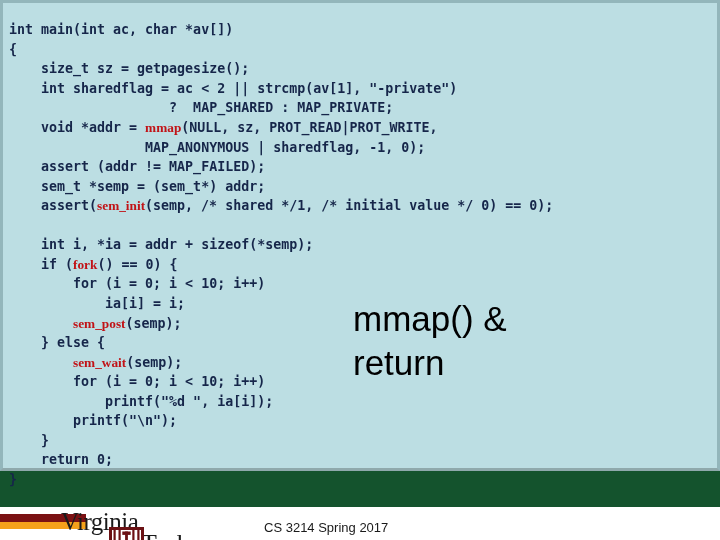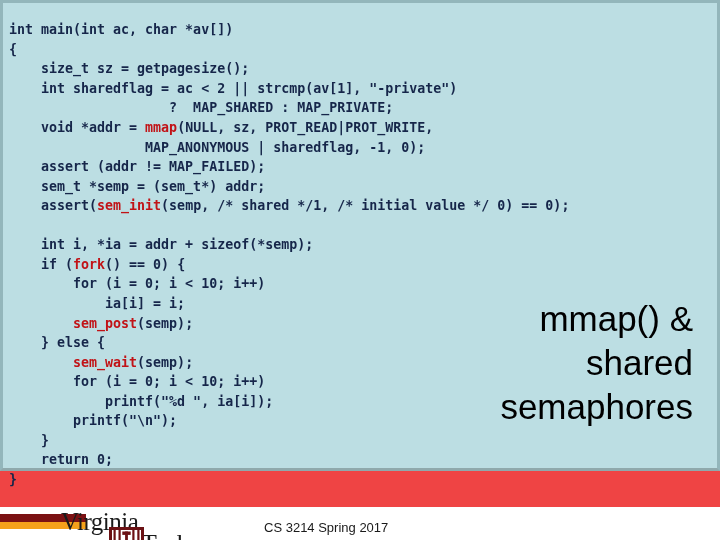--- a/index.html
+++ b/index.html
@@ -11,21 +11,21 @@
     width: 720px;
     height: 540px;
     overflow: hidden;
     font-family: "Liberation Sans", sans-serif;
   }
 
   #slide {
     position: relative;
     width: 720px;
     height: 540px;
-    background: #ef4444;
+    background: #14532d;
   }
 
   
   #content-panel {
     position: absolute;
     left: 0;
     top: 0;
     width: 720px;
     height: 471px;
     background: #bcdee3;
@@ -50,29 +50,29 @@
     letter-spacing: 0px;
     font-weight: 700;
   }
   #code-block .ln {
     display: block;
     height: 19.55px;
     white-space: pre;
   }
   #code-block .hl {
     color: #c11317;
+    font-family: Liberation Serif, serif;
   }
 
   
   #slide-title {
     position: absolute;
     right: 24px;
     top: 294px;
     width: 340px;
-    text-align: right;
     font-family: "Liberation Sans", sans-serif;
     font-size: 35px;
     line-height: 44px;
     color: #000000;
     font-weight: 400;
   }
   #slide-title .tl {
     display: block;
   }
 
@@ -191,22 +191,21 @@
 </head>
 <body>
 
 <div id="slide">
 
   <div id="content-panel">
     <pre id="code-block"><span class="ln"><span>int main(int ac, char *av[])</span></span><span class="ln"><span>{</span></span><span class="ln"><span>    size_t sz = getpagesize();</span></span><span class="ln"><span>    int sharedflag = ac &lt; 2 || strcmp(av[1], "-private")</span></span><span class="ln"><span>                    ?  MAP_SHARED : MAP_PRIVATE;</span></span><span class="ln"><span>    void *addr = </span><span class="hl">mmap</span><span>(NULL, sz, PROT_READ|PROT_WRITE,</span></span><span class="ln"><span>                 MAP_ANONYMOUS | sharedflag, -1, 0);</span></span><span class="ln"><span>    assert (addr != MAP_FAILED);</span></span><span class="ln"><span>    sem_t *semp = (sem_t*) addr;</span></span><span class="ln"><span>    assert(</span><span class="hl">sem_init</span><span>(semp, /* shared */1, /* initial value */ 0) == 0);</span></span><span class="ln">&nbsp;</span><span class="ln"><span>    int i, *ia = addr + sizeof(*semp);</span></span><span class="ln"><span>    if (</span><span class="hl">fork</span><span>() == 0) {</span></span><span class="ln"><span>        for (i = 0; i &lt; 10; i++)</span></span><span class="ln"><span>            ia[i] = i;</span></span><span class="ln"><span>        </span><span class="hl">sem_post</span><span>(semp);</span></span><span class="ln"><span>    } else {</span></span><span class="ln"><span>        </span><span class="hl">sem_wait</span><span>(semp);</span></span><span class="ln"><span>        for (i = 0; i &lt; 10; i++)</span></span><span class="ln"><span>            printf("%d ", ia[i]);</span></span><span class="ln"><span>        printf("\n");</span></span><span class="ln"><span>    }</span></span><span class="ln"><span>    return 0;</span></span><span class="ln"><span>}</span></span></pre>
 
     <div id="slide-title">
         <span class="tl">mmap() &amp;</span>
-        <span class="tl">shared</span>
-        <span class="tl">semaphores</span>
+        <span class="tl">return</span>
       </div>
   </div>
 
   <div id="footer">
 
     <div class="left-bar-maroon"></div>
     <div class="left-bar-orange"></div>
 
     <div class="right-bar-maroon"></div>
     <div class="right-bar-orange"></div>

